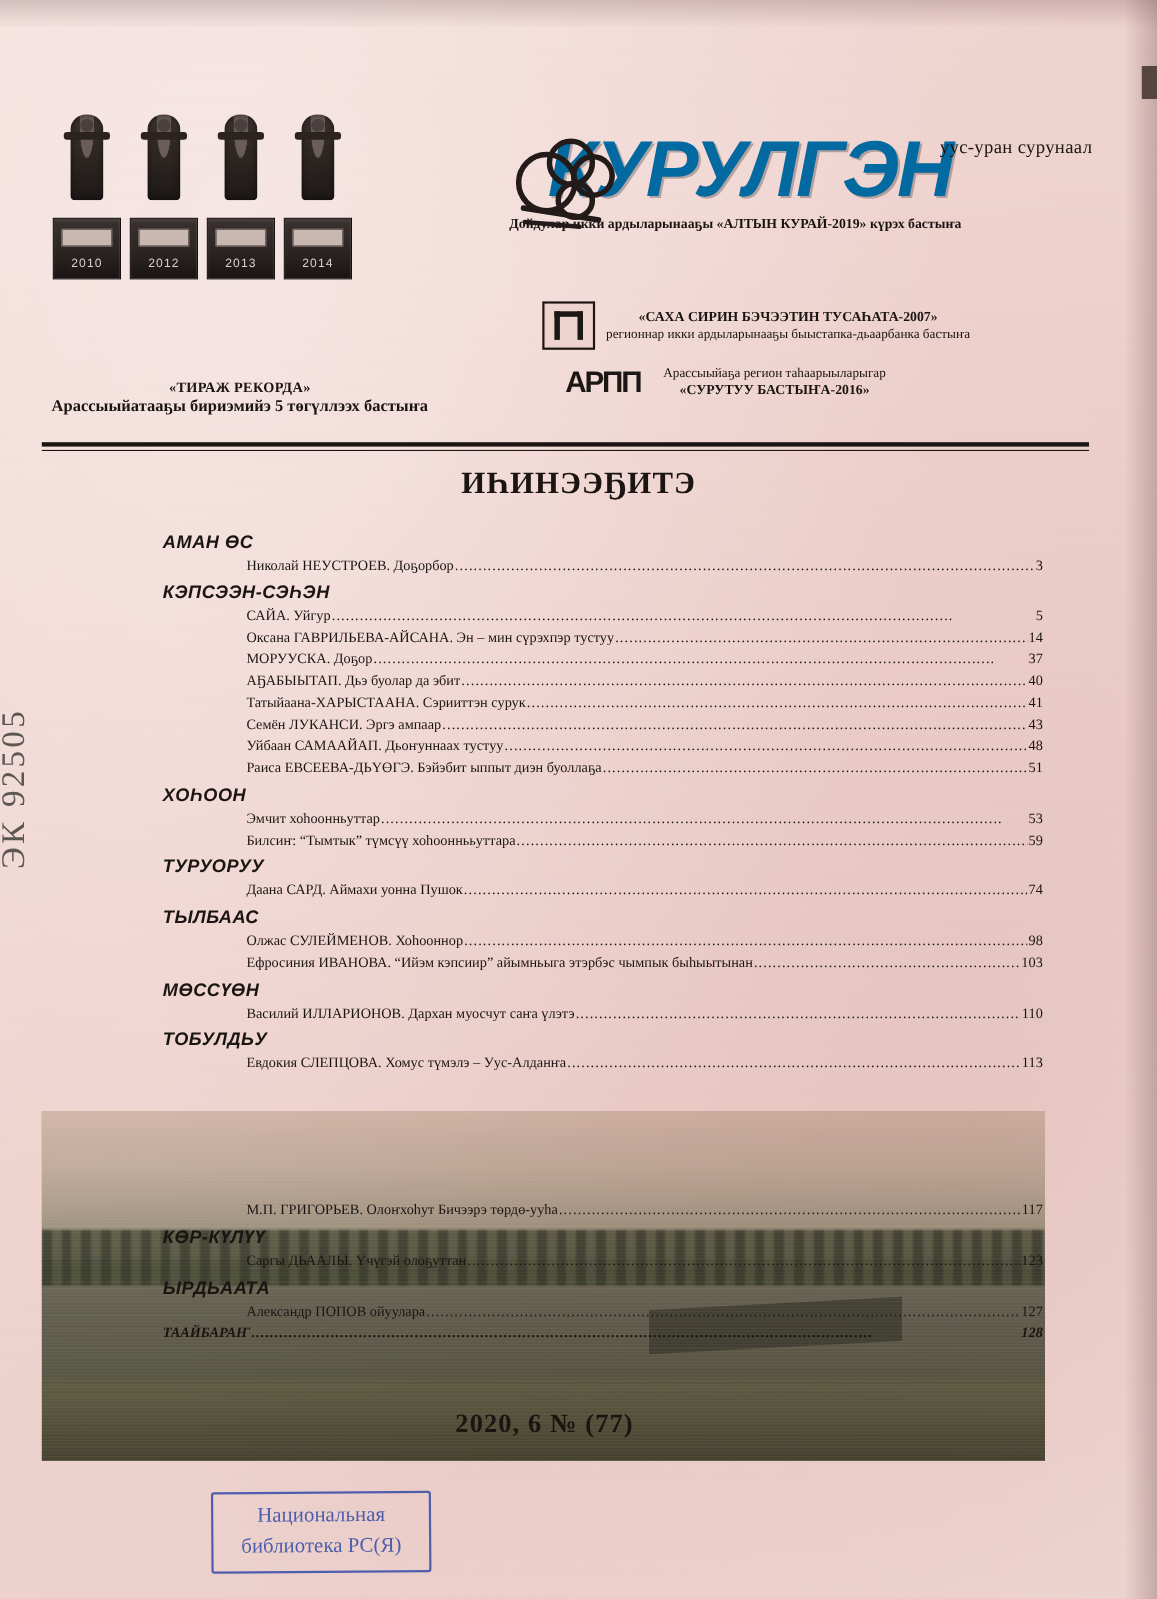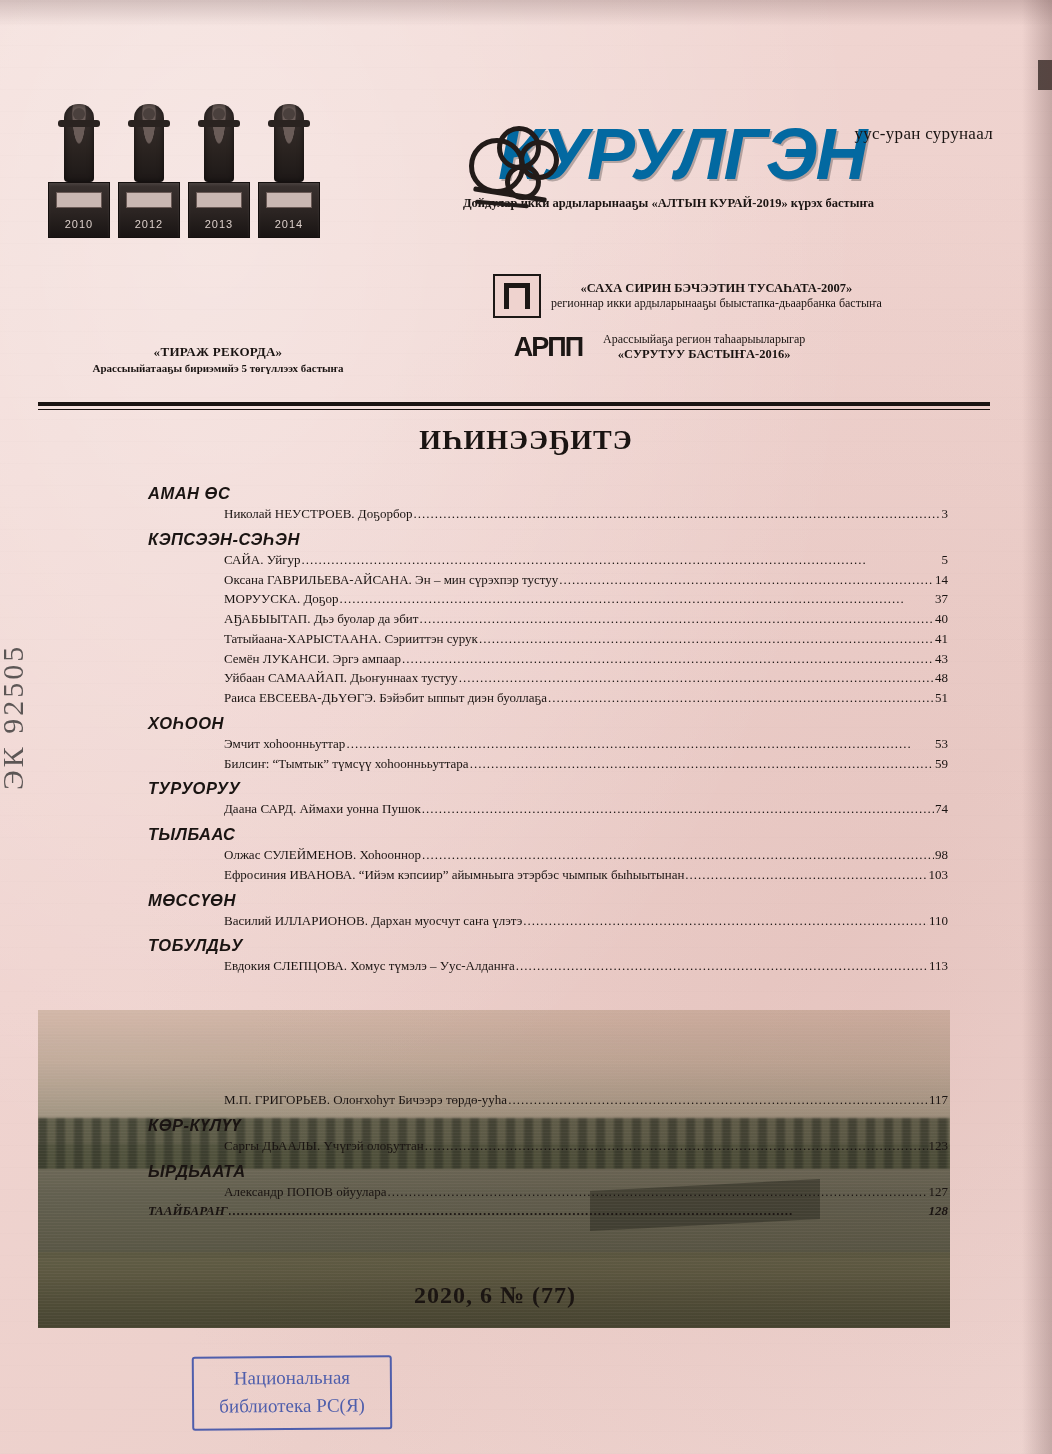--- a/index.html
+++ b/index.html
@@ -87,21 +87,21 @@
   .trophy .statue::after {
     content: "";
     position: absolute;
     left: 50%; transform: translateX(-50%);
     top: 4px;
     width: 12px; height: 12px;
     border-radius: 50%;
     background: #4a403d;
   }
   .trophy .plinth {
-    margin: 0 auto;
+    margin: 16px auto;
     width: 60px;
     height: 54px;
     background: linear-gradient(to bottom, #3a3230 0%, #2b2422 55%, #191413 100%);
     border: 1px solid #15100f;
     position: relative;
     box-shadow: inset 0 2px 3px rgba(255,255,255,0.08);
   }
   .trophy .plate {
     position: absolute;
     left: 7px; right: 7px; top: 9px;
@@ -126,21 +126,21 @@
     text-align: center;
     font-family: "Liberation Serif", serif;
   }
   .tirazh .t1 {
     font-weight: bold;
     font-size: 13px;
     letter-spacing: 0.3px;
   }
   .tirazh .t2 {
     font-weight: bold;
-    font-size: 11px;
+    font-size: 15px;
     margin-top: 2px;
   }
 
   .logo-block {
     position: absolute;
     left: 395px;
     top: 0;
     width: 560px;
   }
   .uus-uran {

